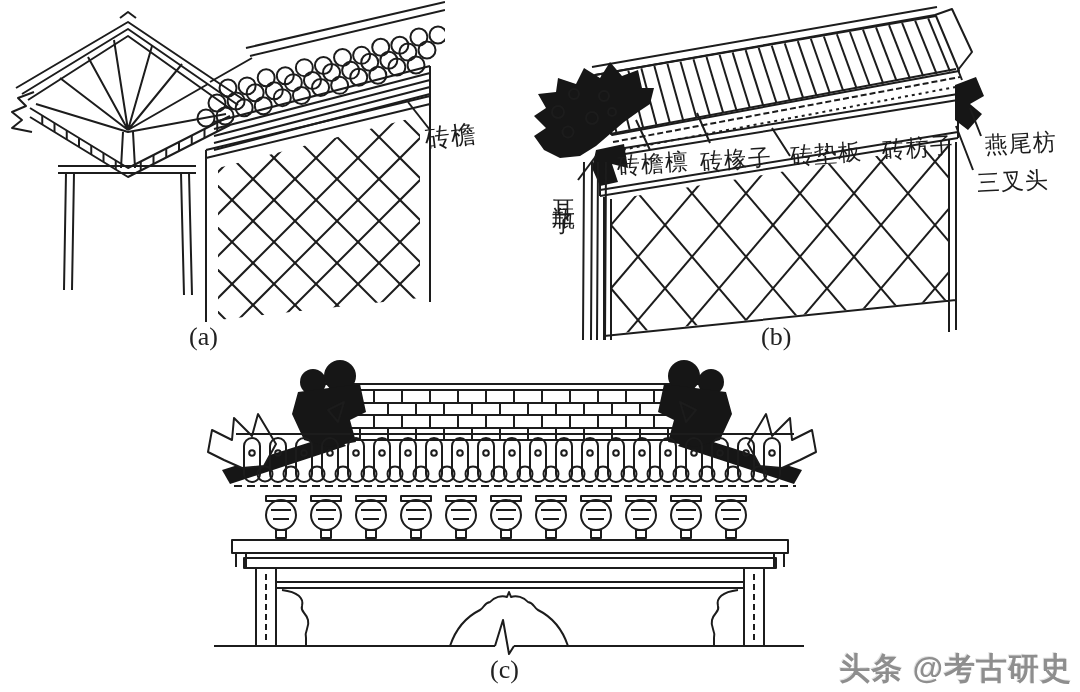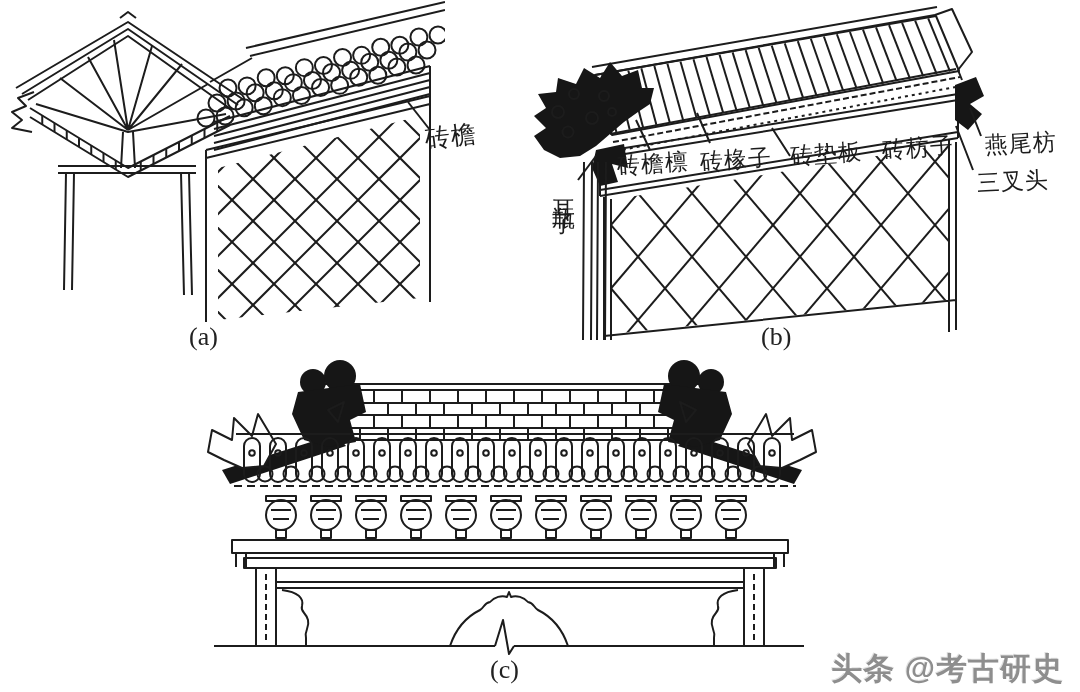--- a/index.html
+++ b/index.html
@@ -6,21 +6,21 @@
   .stage{position:relative;width:1080px;height:692px;background:#ffffff;overflow:hidden;
          font-family:"Liberation Serif","DejaVu Serif",serif;}
   .stage svg{position:absolute;}
   svg path,svg line,svg circle,svg rect,svg ellipse,svg polyline{stroke:#1c1c1c;stroke-width:2;fill:none;stroke-linejoin:round;}
   .ink{fill:#161616;stroke:none;}
   .wfill{fill:#ffffff;}
   .lbl{position:absolute;font-size:23px;color:#1c1c1c;white-space:nowrap;
        transform-origin:left top;letter-spacing:1px;}
   .vert{writing-mode:vertical-rl;text-orientation:upright;letter-spacing:7px;}
   .caption{position:absolute;font-size:26px;color:#222;background:#fff;padding:0 4px;}
-  .watermark{position:absolute;right:16px;top:648px;font-family:"Liberation Sans","DejaVu Sans",sans-serif;
+  .watermark{position:absolute;right:8px;top:648px;font-family:"Liberation Sans","DejaVu Sans",sans-serif;
              font-size:31px;font-weight:700;letter-spacing:1px;color:#8e8e8e;
              text-shadow:2px 2px 0 #ffffff,-1px -1px 0 rgba(0,0,0,0.12);}
 </style>
 </head>
 <body>
 
 <div class="stage">
 
   <svg id="svgA" style="left:0;top:0" width="445" height="332" viewBox="0 0 445 332">
     <defs>

